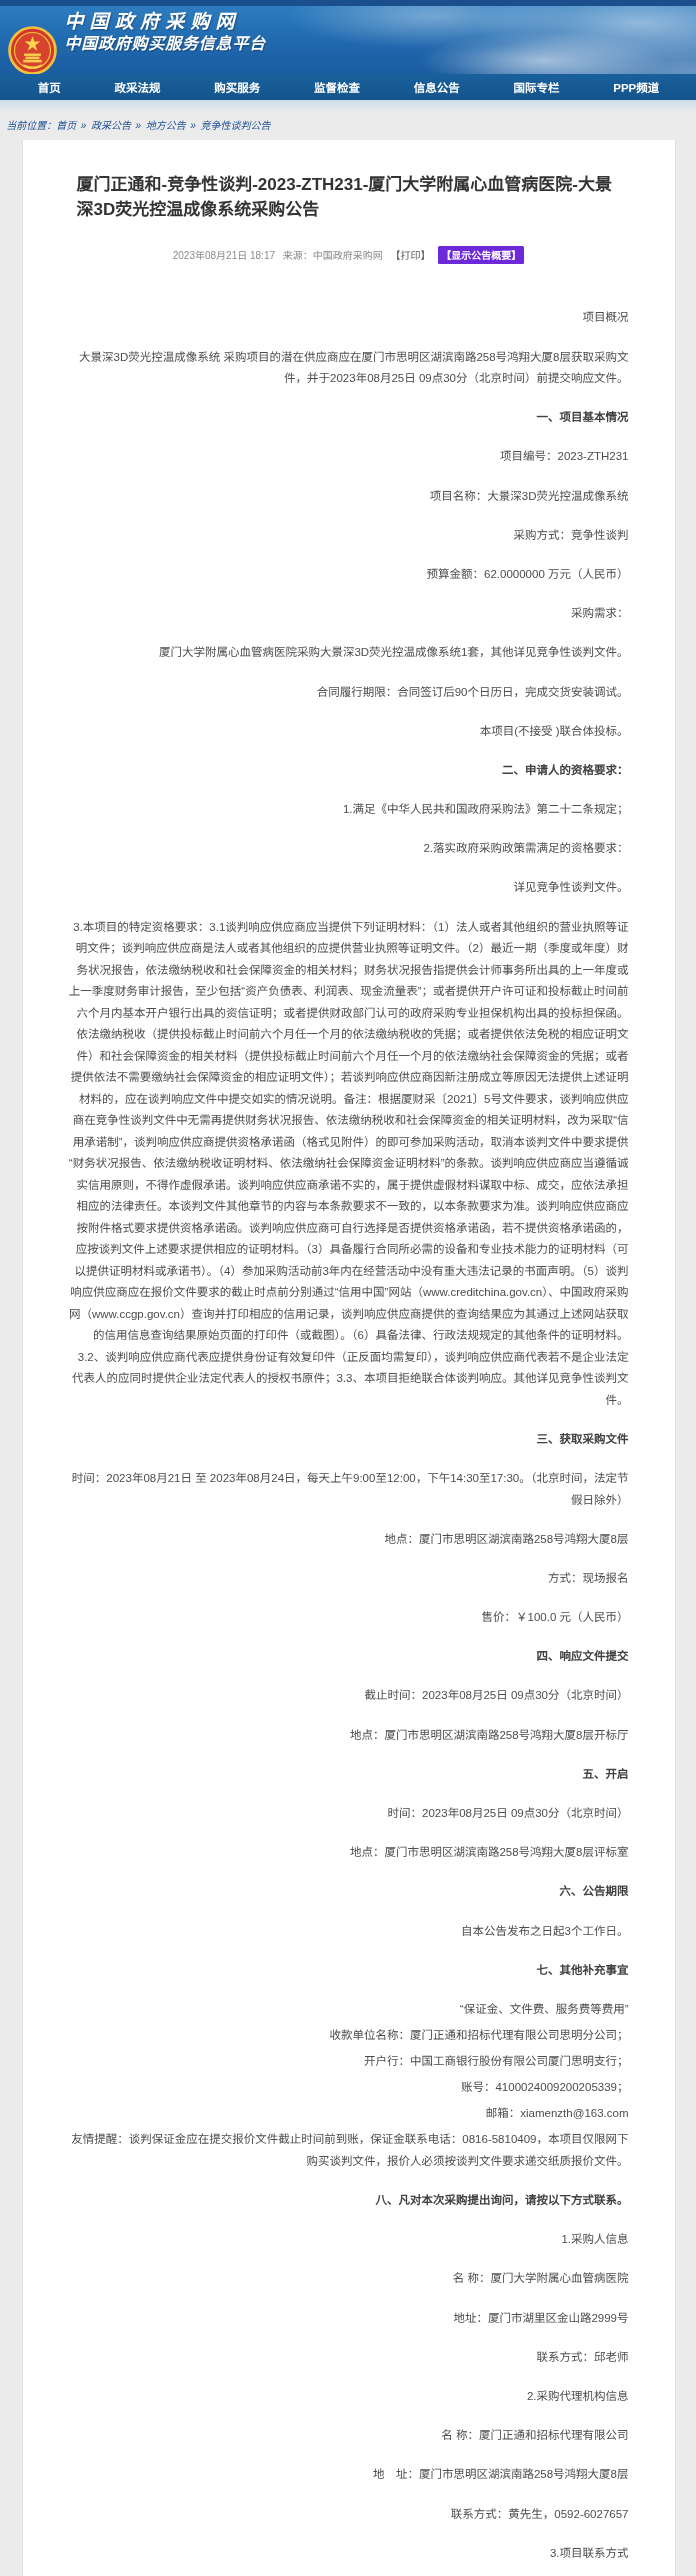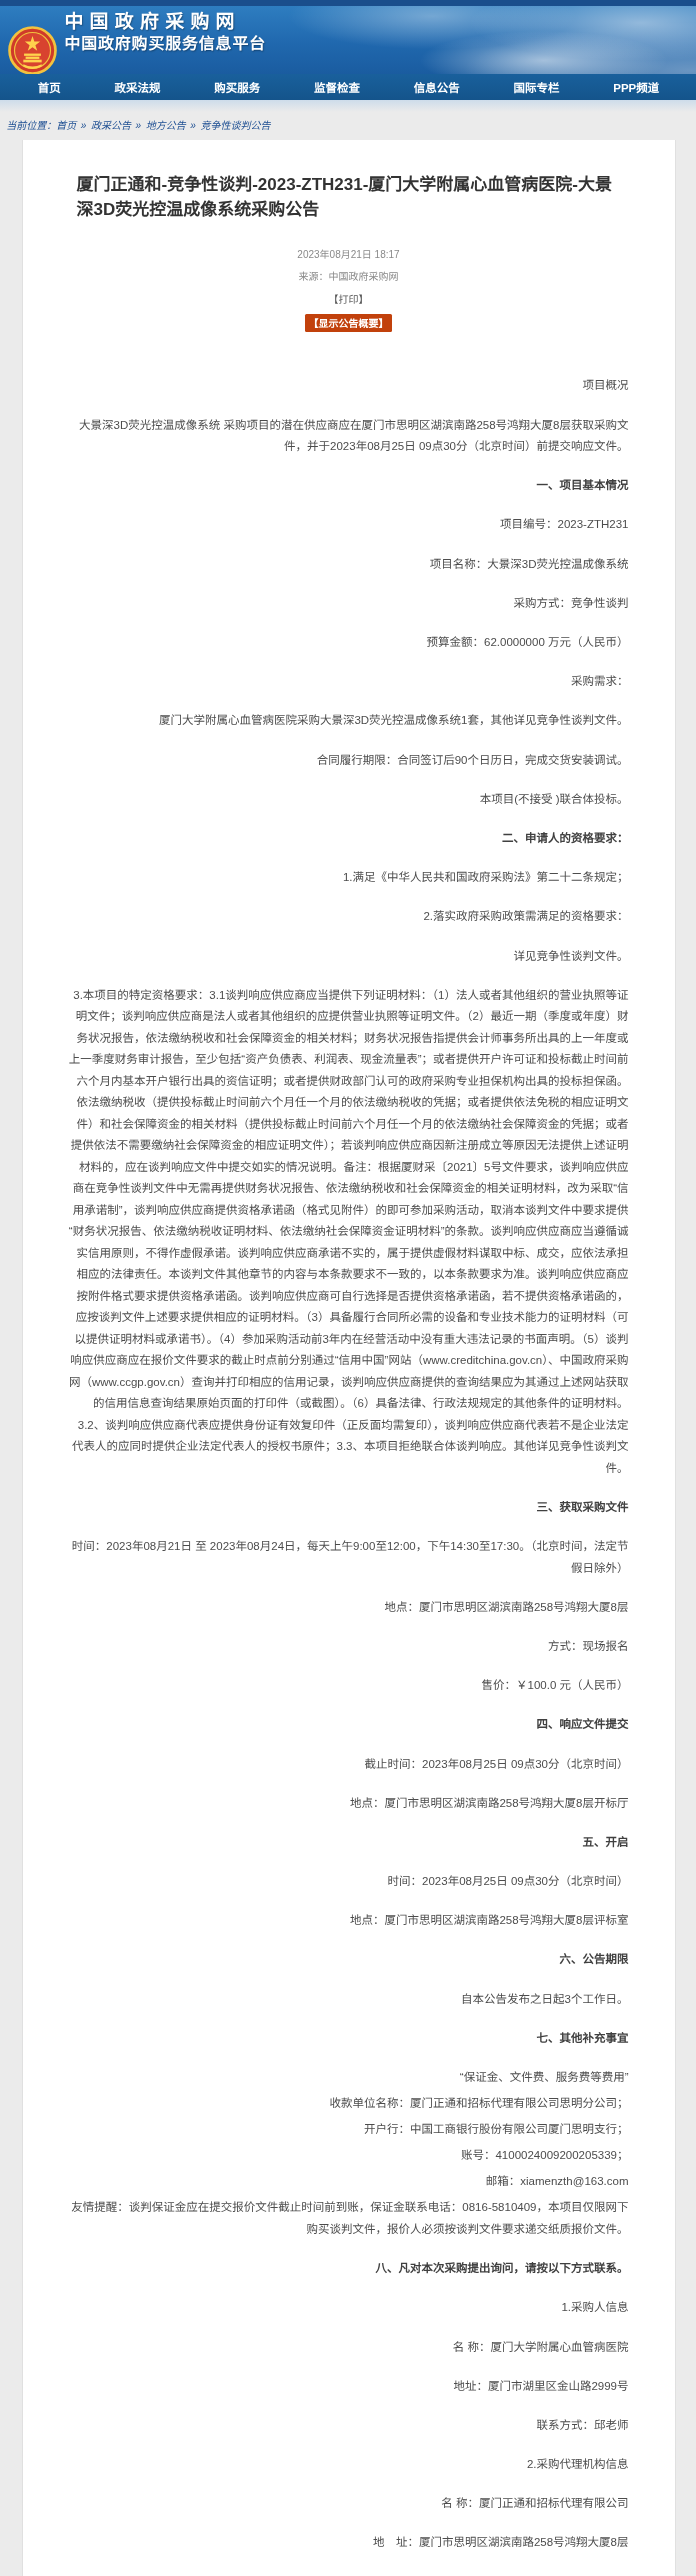--- a/index.html
+++ b/index.html
@@ -12,21 +12,21 @@
   .top-strip{height:6.2px;background:#1a4e8c;}
   .site-header{
     height:68px;position:relative;overflow:hidden;
     background:
       radial-gradient(ellipse 177px 42px at 78% 80%, rgba(255,255,255,.55), rgba(255,255,255,0) 70%),
       radial-gradient(ellipse 246px 54px at 92% 25%, rgba(255,255,255,.5), rgba(255,255,255,0) 70%),
       radial-gradient(ellipse 200px 46px at 62% 15%, rgba(255,255,255,.35), rgba(255,255,255,0) 72%),
       radial-gradient(ellipse 323px 69px at 99% 95%, rgba(255,255,255,.35), rgba(255,255,255,0) 70%),
       linear-gradient(180deg,#2e7dc0 0%,#2068ae 55%,#1a5ca0 100%);
   }
-  .brand{display:flex;align-items:center;gap:7.7px;padding:6.2px 0 0 7.7px;}
+  .brand{display:flex;align-items:center;gap:7.7px;padding:6.2px 0 0 7.7px;font-style:italic;}
   .emblem{width:49px;height:49px;flex:0 0 auto;}
   .brand-text{color:#fff;line-height:1.1;}
   .brand-name{font-size:19px;font-weight:bold;letter-spacing:6.2px;text-shadow:0.8px 0.8px 1.5px rgba(0,0,0,.35);}
   .brand-sub{font-size:16px;font-weight:bold;margin-top:1.5px;letter-spacing:0.8px;text-shadow:0.8px 0.8px 1.5px rgba(0,0,0,.35);}
   .brand-url{font-size:15px;font-weight:bold;margin-top:20px;text-align:center;letter-spacing:0.8px;text-shadow:0.8px 0.8px 1.5px rgba(0,0,0,.35);}
   
   .main-nav{
     height:26px;background:linear-gradient(180deg,#19609c,#14548b);
     display:flex;align-items:center;justify-content:space-around;padding:0 10.8px;
   }
@@ -40,25 +40,25 @@
   .content-box{
     background:#fff;margin:0 21.5px 0 21.5px;border:0.8px solid #e0e0e0;border-top:none;
     padding:26px 0 46px 0;min-height:2345px;box-sizing:border-box;
   }
   .notice-title{
     font-size:17px;font-weight:bold;color:#333;
     line-height:24.6px;margin:7.7px 54px 0 54px;
   }
   .meta-line{
     margin-top:23px;text-align:center;font-size:10px;color:#8a8a8a;
-    display:flex;justify-content:center;align-items:center;gap:7.7px;flex-direction:column;
+    display:flex;justify-content:center;align-items:center;gap:7.7px;
   }
   .print-btn{color:#555;text-decoration:none;}
   .summary-btn{
-    background:#c2410c;color:#fff;text-decoration:none;font-weight:bold;
+    background:#6d28d9;color:#fff;text-decoration:none;font-weight:bold;
     padding:1.5px 3.1px;border-radius:1.5px;
   }
   
   .article{padding:26px 46px 0 46px;color:#4c4c4c;font-size:11.5px;}
   .article p{line-height:21.5px;margin:17.7px 0;text-align:right;}
   .article p.bold{font-weight:bold;color:#404040;}
   .article p.compact{margin:4.6px 0;}
 </style>
 </head>
 <body>

